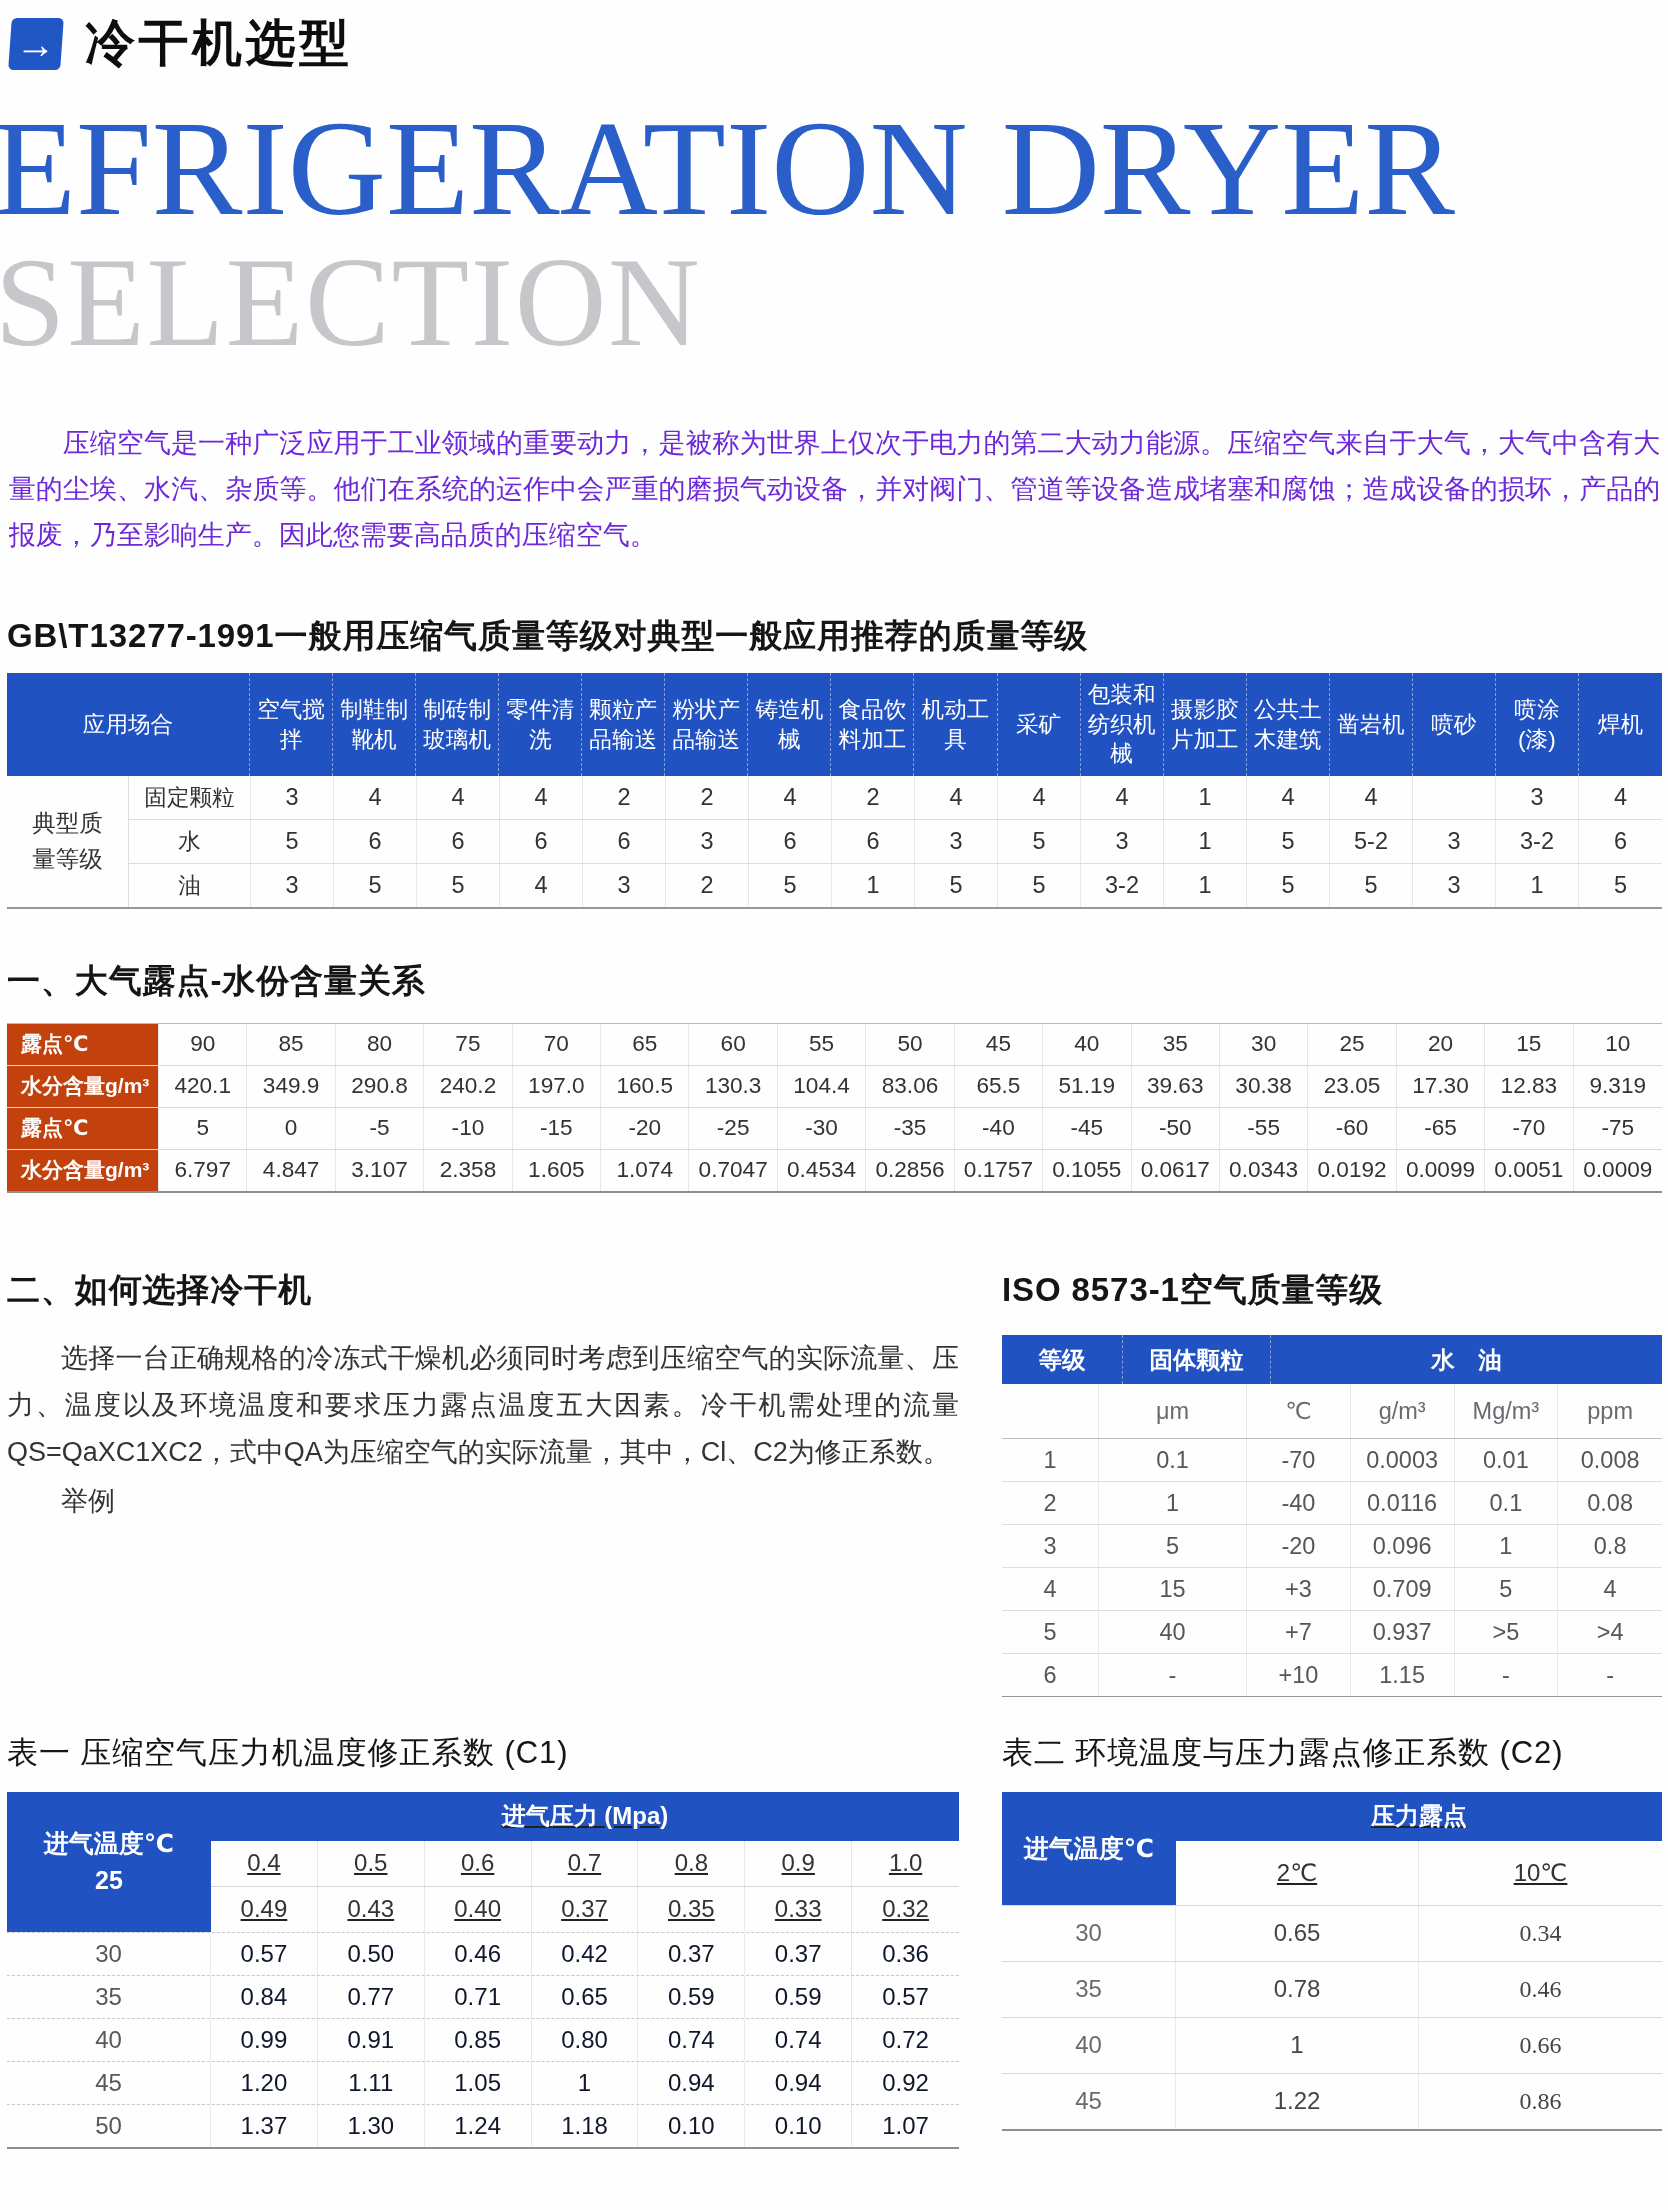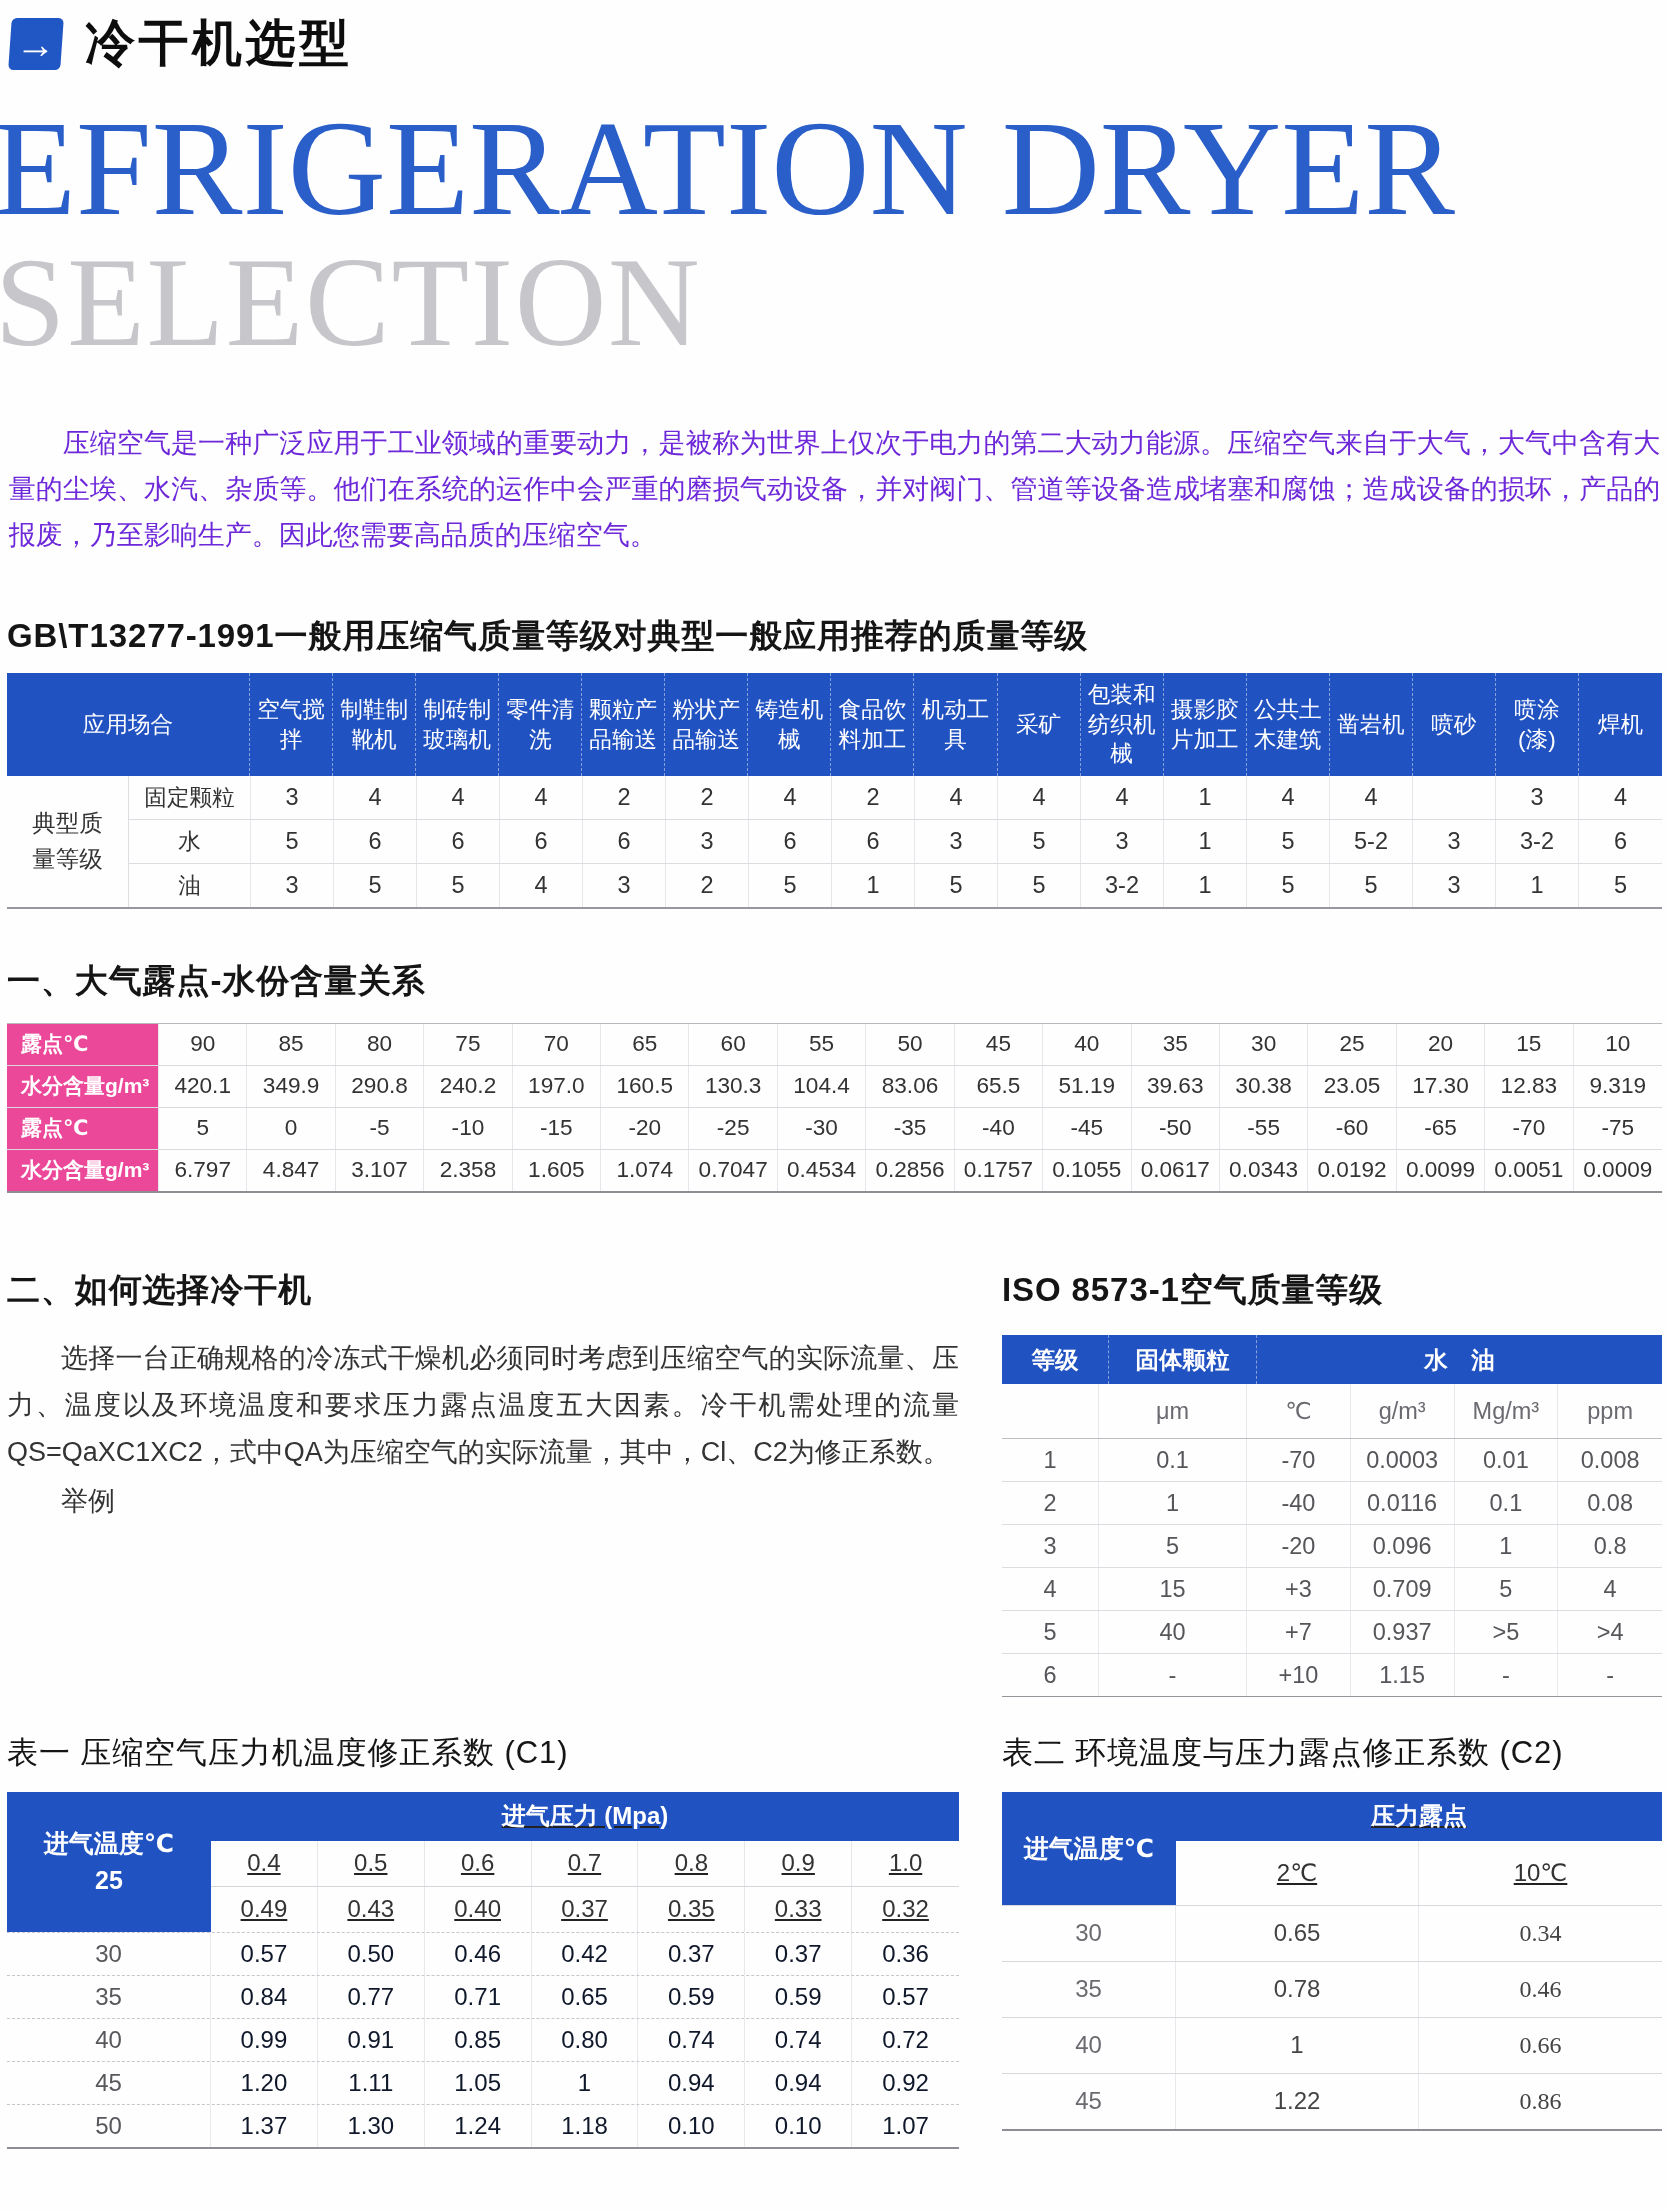--- a/index.html
+++ b/index.html
@@ -45,37 +45,37 @@
   .gb-td:first-of-type { font-size:22.6px; }
 
   
   #sec1-title { margin:50px 0 0 7px; }
   .dew-table { margin:19px 7px 0 7px; border-top:1.7px solid #b7b7bd; border-bottom:2.6px solid #8d8d94; }
   .dew-tr { display:grid; grid-template-columns:152px repeat(17,1fr); border-bottom:0.9px solid #dadade; }
   .dew-tr:last-child { border-bottom:none; }
   .dew-td { height:41px; display:flex; align-items:center; justify-content:center; font-size:22.6px; color:#333;
             border-right:0.9px solid #e7e7eb; }
   .dew-td:last-child { border-right:none; }
-  .dew-td:first-of-type { background:#ec4899; color:#fff; font-size:21px; font-weight:bold;
+  .dew-td:first-of-type { background:#c2410c; color:#fff; font-size:21px; font-weight:bold;
                           justify-content:flex-start; padding-left:14px; }
 
   
   .cols { display:flex; margin:75px 7px 0 7px; gap:43px; align-items:flex-start; }
   .col-left { width:952px; }
   .col-right { flex:1; }
   .body-para { font-size:27px; line-height:47px; color:#333; text-align:justify; text-indent:2em; }
   .p-first { margin-top:22.6px; }
   .p-mid { margin-top:1.7px; }
 
   
   .iso-table { margin-top:22.6px; border-bottom:1.7px solid #95959b; }
   .iso-head { display:flex; background:#2152c2; color:#fff; height:49px; }
   .iso-head > div { display:flex; align-items:center; justify-content:center; font-size:23.5px; font-weight:bold;
                     border-right:0.9px dashed rgba(255,255,255,.45); }
-  .iso-c1 { width:107px; } .iso-c2 { width:148px; } .iso-c3 { flex:1; border-right:none !important; }
+  .iso-c1 { width:121px; } .iso-c2 { width:148px; } .iso-c3 { flex:1; border-right:none !important; }
   .iso-sub { display:grid; grid-template-columns:97px 148px repeat(4,1fr); border-bottom:0.9px solid #bcbcc2; }
   .iso-sub .cell { height:54px; display:flex; align-items:center; justify-content:center; font-size:23.5px;
                    color:#6a6a70; border-right:0.9px solid #e7e7eb; }
   .iso-sub .cell:last-child { border-right:none; }
   .iso-tr { display:grid; grid-template-columns:97px 148px repeat(4,1fr); border-bottom:0.9px solid #dcdce1; }
   .iso-tr:last-child { border-bottom:none; }
   .iso-tr .cell { height:42px; display:flex; align-items:center; justify-content:center; font-size:23.5px;
                   color:#55555a; border-right:0.9px solid #e9e9ed; }
   .iso-tr .cell:last-child { border-right:none; }
 

